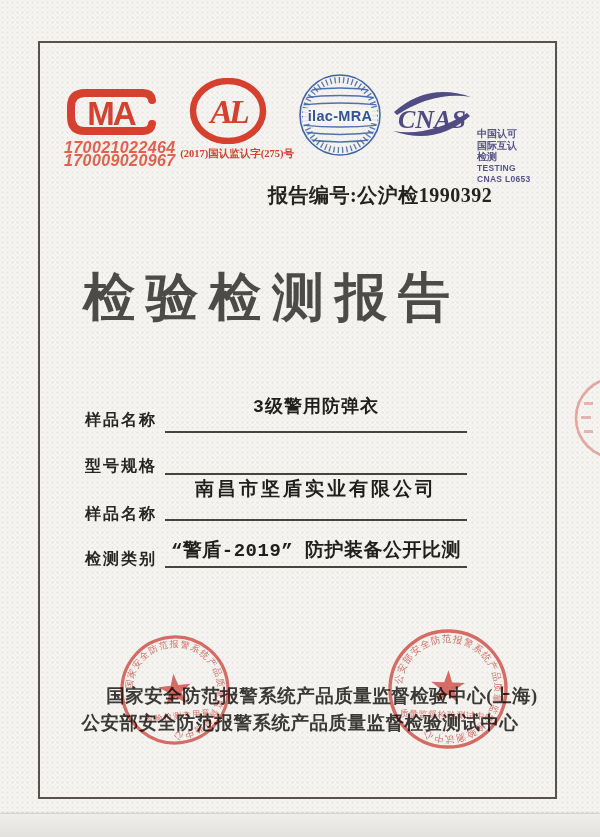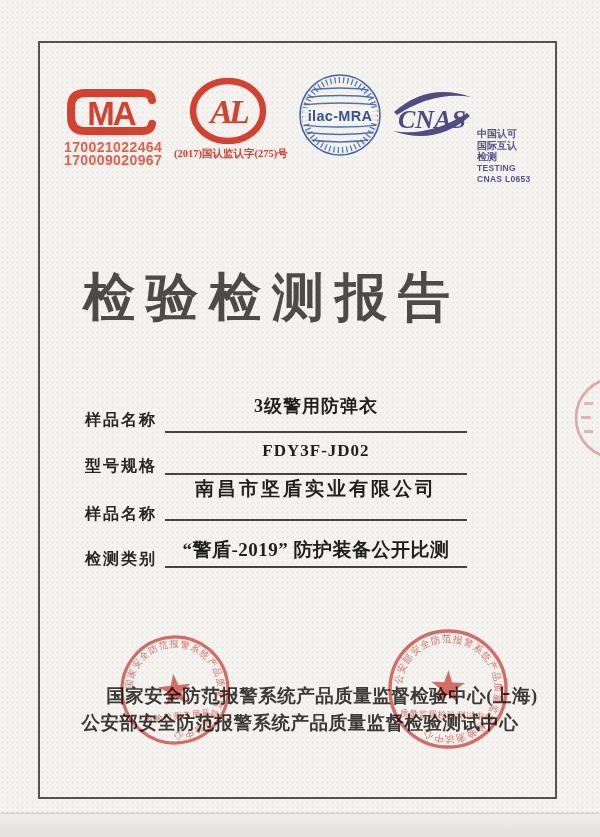--- a/index.html
+++ b/index.html
@@ -12,43 +12,43 @@
       #f7f6f3;}
   .border-frame{position:absolute;left:38px;top:41px;width:515px;height:754px;
       border:2px solid #57534c;}
   .scan-bottom{position:absolute;left:0;top:814px;width:600px;height:23px;
       background:linear-gradient(#efeeeb,#e2e1de);box-shadow:0 -1px 2px rgba(120,115,108,.35);}
 
   
   .cma-svg{position:absolute;left:62px;top:84px;}
   .cert-numbers{position:absolute;left:64px;top:141px;color:#e2604c;
       font-family:"Liberation Sans","DejaVu Sans",sans-serif;font-weight:700;
-      font-size:14px;line-height:13px;letter-spacing:.4px;}
+      font-size:16px;line-height:13px;letter-spacing:.4px;font-style:italic;}
   .al-svg{position:absolute;left:186px;top:78px;}
-  .al-caption{position:absolute;left:174px;top:147px;width:120px;text-align:left;
+  .al-caption{position:absolute;left:174px;top:147px;width:120px;text-align:right;
       color:#d6402f;font-size:10.5px;font-weight:600;white-space:nowrap;}
   .ilac-svg{position:absolute;left:297px;top:72px;}
   .cnas-svg{position:absolute;left:390px;top:84px;}
   .cnas-side{position:absolute;left:477px;top:88px;color:#56528a;font-weight:600;
       font-family:"Liberation Sans","DejaVu Sans",sans-serif;line-height:11.5px;margin-top:40px;}
   .cnas-side .cjk{font-size:10px;}
   .cnas-side .lat{font-size:8.5px;letter-spacing:.3px;}
 
   
   .report-no{position:absolute;left:268px;top:182px;font-size:20px;color:#24241f;
       letter-spacing:.5px;font-weight:600;white-space:nowrap;}
   .title{position:absolute;left:0;top:263px;width:532px;text-align:center;
       font-size:52px;font-weight:700;color:#4d4b48;letter-spacing:11px;padding-left:12px;
       box-sizing:border-box;}
 
   
   .f-label{position:absolute;left:85px;font-size:16px;font-weight:600;
       letter-spacing:2px;color:#262624;white-space:nowrap;margin-top:13px;}
   .f-value{position:absolute;left:165px;width:302px;text-align:center;
-      font-weight:600;color:#1f1f1d;white-space:nowrap;}
+      font-weight:600;color:#1f1f1d;white-space:nowrap;font-family:Liberation Mono, monospace;}
   .f-line{position:absolute;left:165px;width:302px;border-top:2px solid #45443f;}
   .v1{top:394px;font-size:18px;letter-spacing:1px;}
   .v2{top:441px;font-size:17px;letter-spacing:1px;}
   .v3{top:476px;font-size:19px;letter-spacing:3px;}
   .v4{top:537px;font-size:19px;letter-spacing:.5px;}
 
   
   .footer-line{position:absolute;left:0;width:600px;text-align:center;
       font-size:18.5px;font-weight:700;color:#3a3936;letter-spacing:.5px;white-space:nowrap;}
   .fl1{top:683px;margin-left:22px;}
@@ -109,28 +109,28 @@
     <text x="42" y="44" text-anchor="middle" font-size="26" font-weight="bold" font-style="italic" font-family="Liberation Serif, DejaVu Serif, serif" letter-spacing="0" fill="#4e4a82">CNAS</text>
   </svg>
   <div class="cnas-side">
     <div class="cjk">中国认可</div>
     <div class="cjk">国际互认</div>
     <div class="cjk">检测</div>
     <div class="lat">TESTING</div>
     <div class="lat">CNAS L0653</div>
   </div>
 
+  <div class="report-no">报告编号:公沪检1990392</div>
   <div class="title">检验检测报告</div>
 
   <div class="f-label" style="top:397px">样品名称</div>
   <div class="f-value v1">3级警用防弹衣</div>
   <div class="f-line" style="top:431px"></div>
 
   <div class="f-label" style="top:443px">型号规格</div>
-  <div class="f-value v2">FDY3F-JD02</div>
   <div class="f-line" style="top:473px"></div>
 
   <div class="f-label" style="top:491px">样品名称</div>
   <div class="f-value v3">南昌市坚盾实业有限公司</div>
   <div class="f-line" style="top:519px"></div>
 
   <div class="f-label" style="top:536px">检测类别</div>
   <div class="f-value v4">“警盾-2019” 防护装备公开比测</div>
   <div class="f-line" style="top:566px"></div>
 

